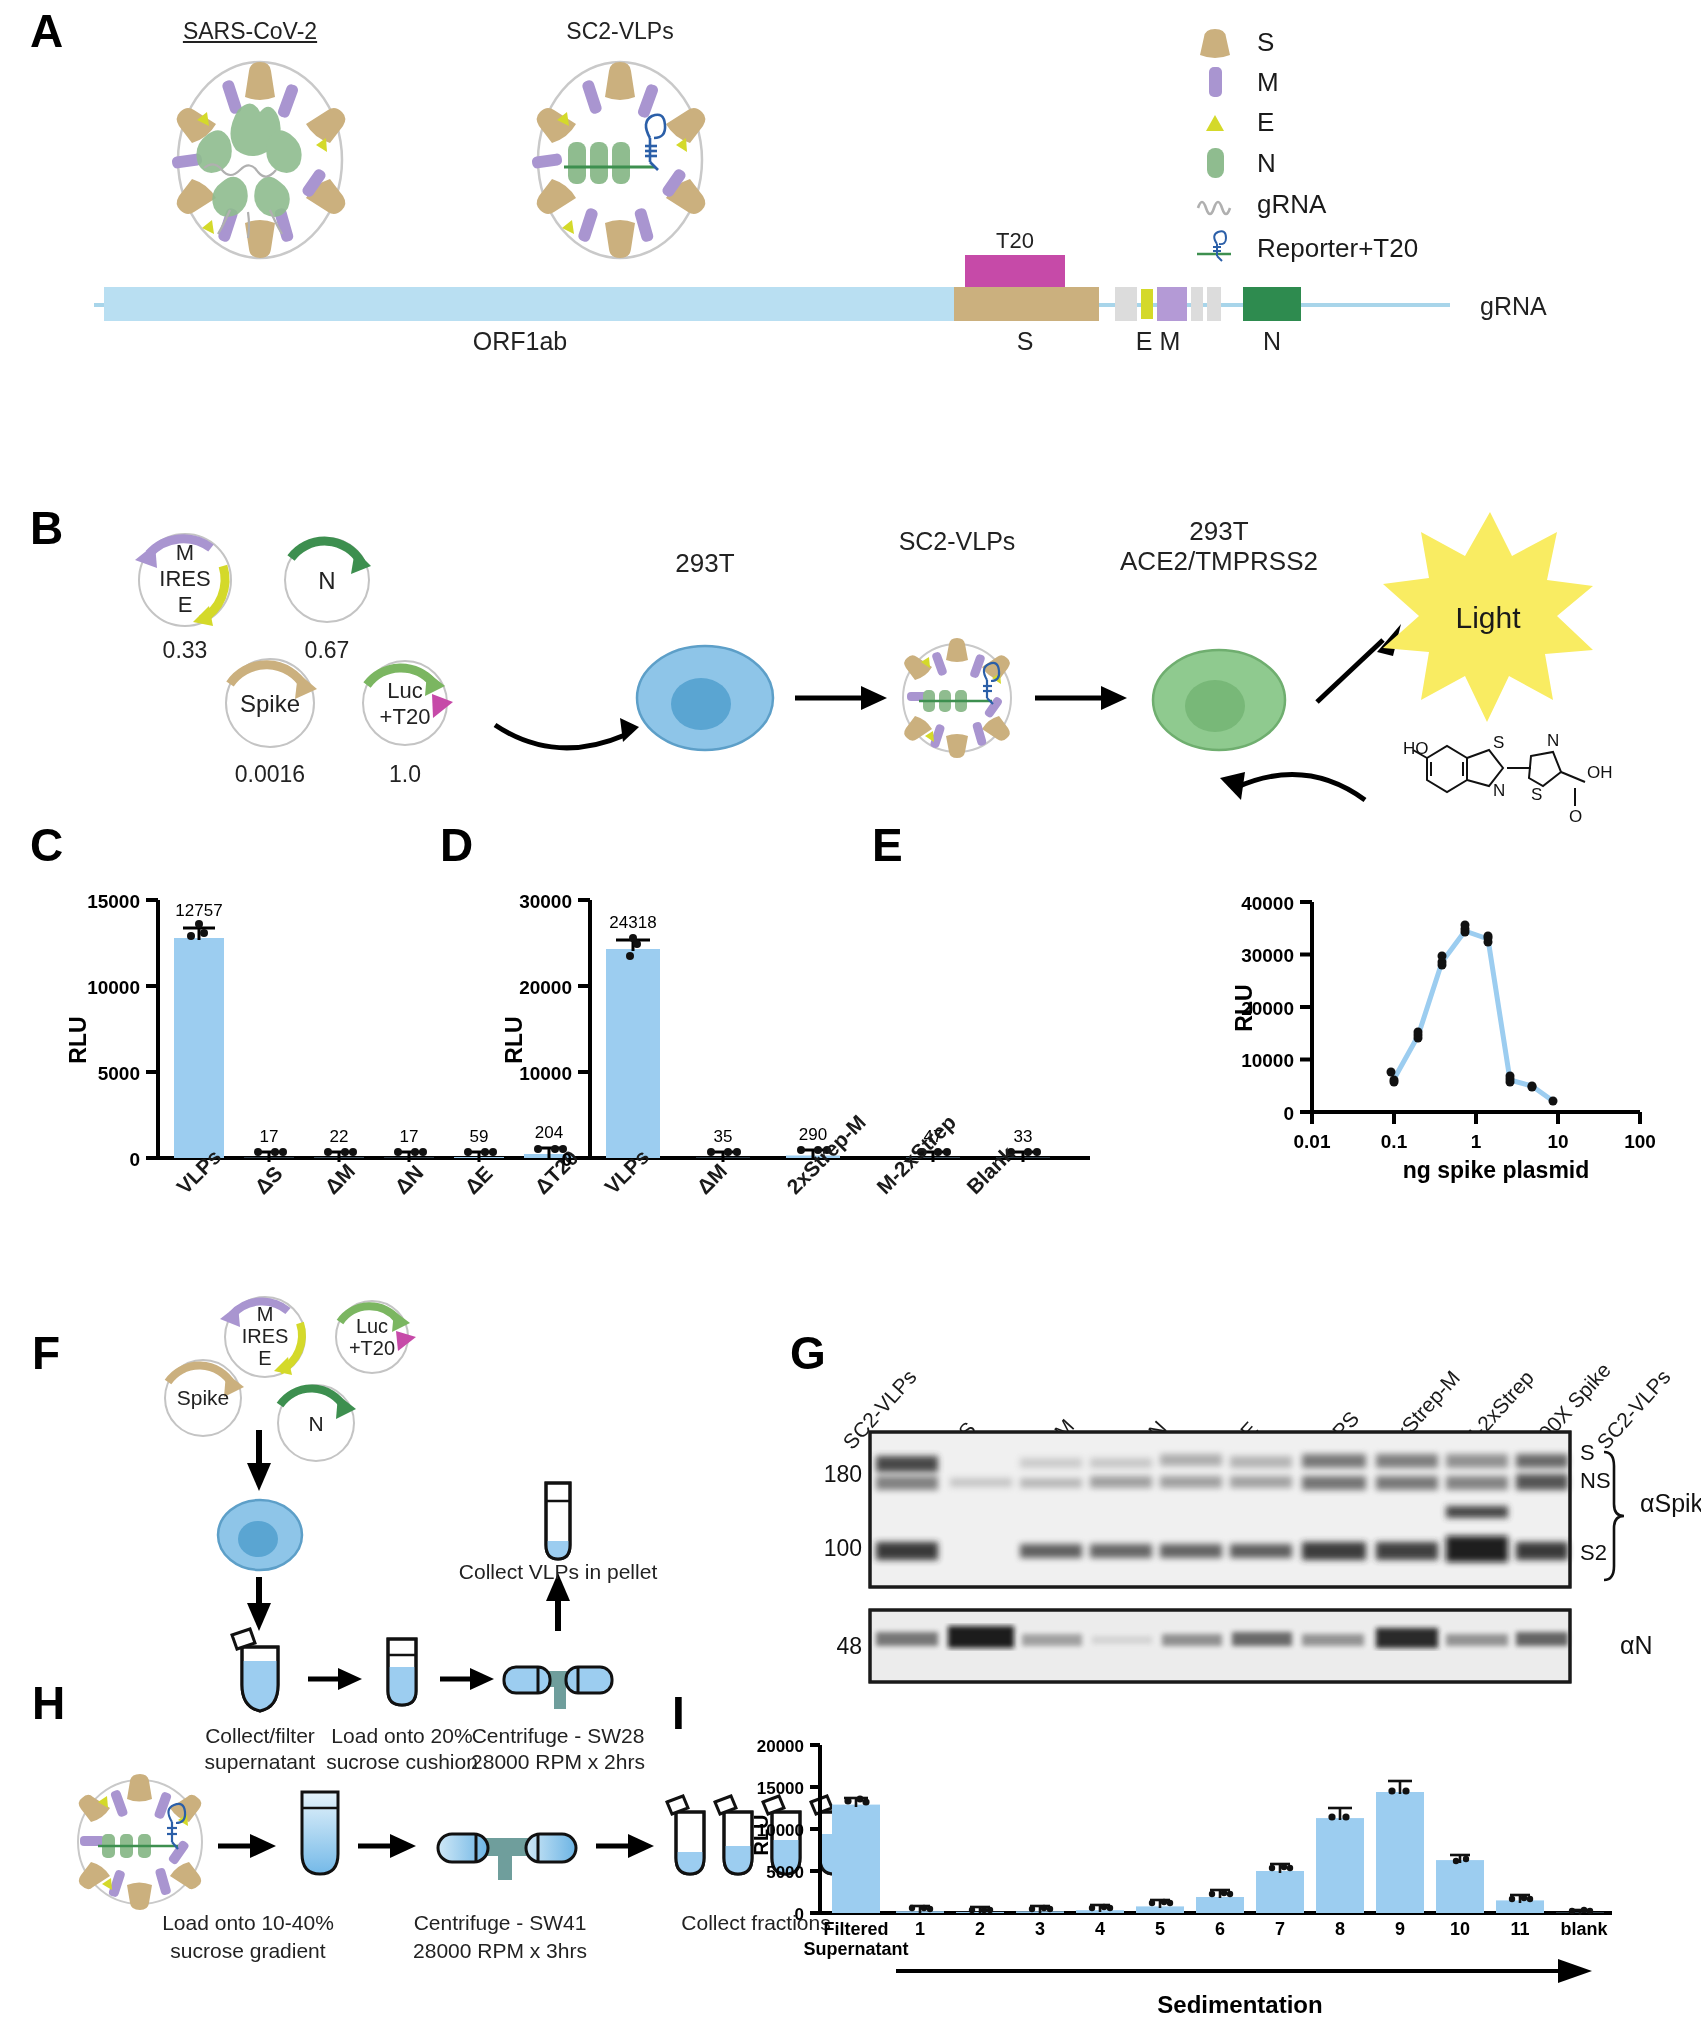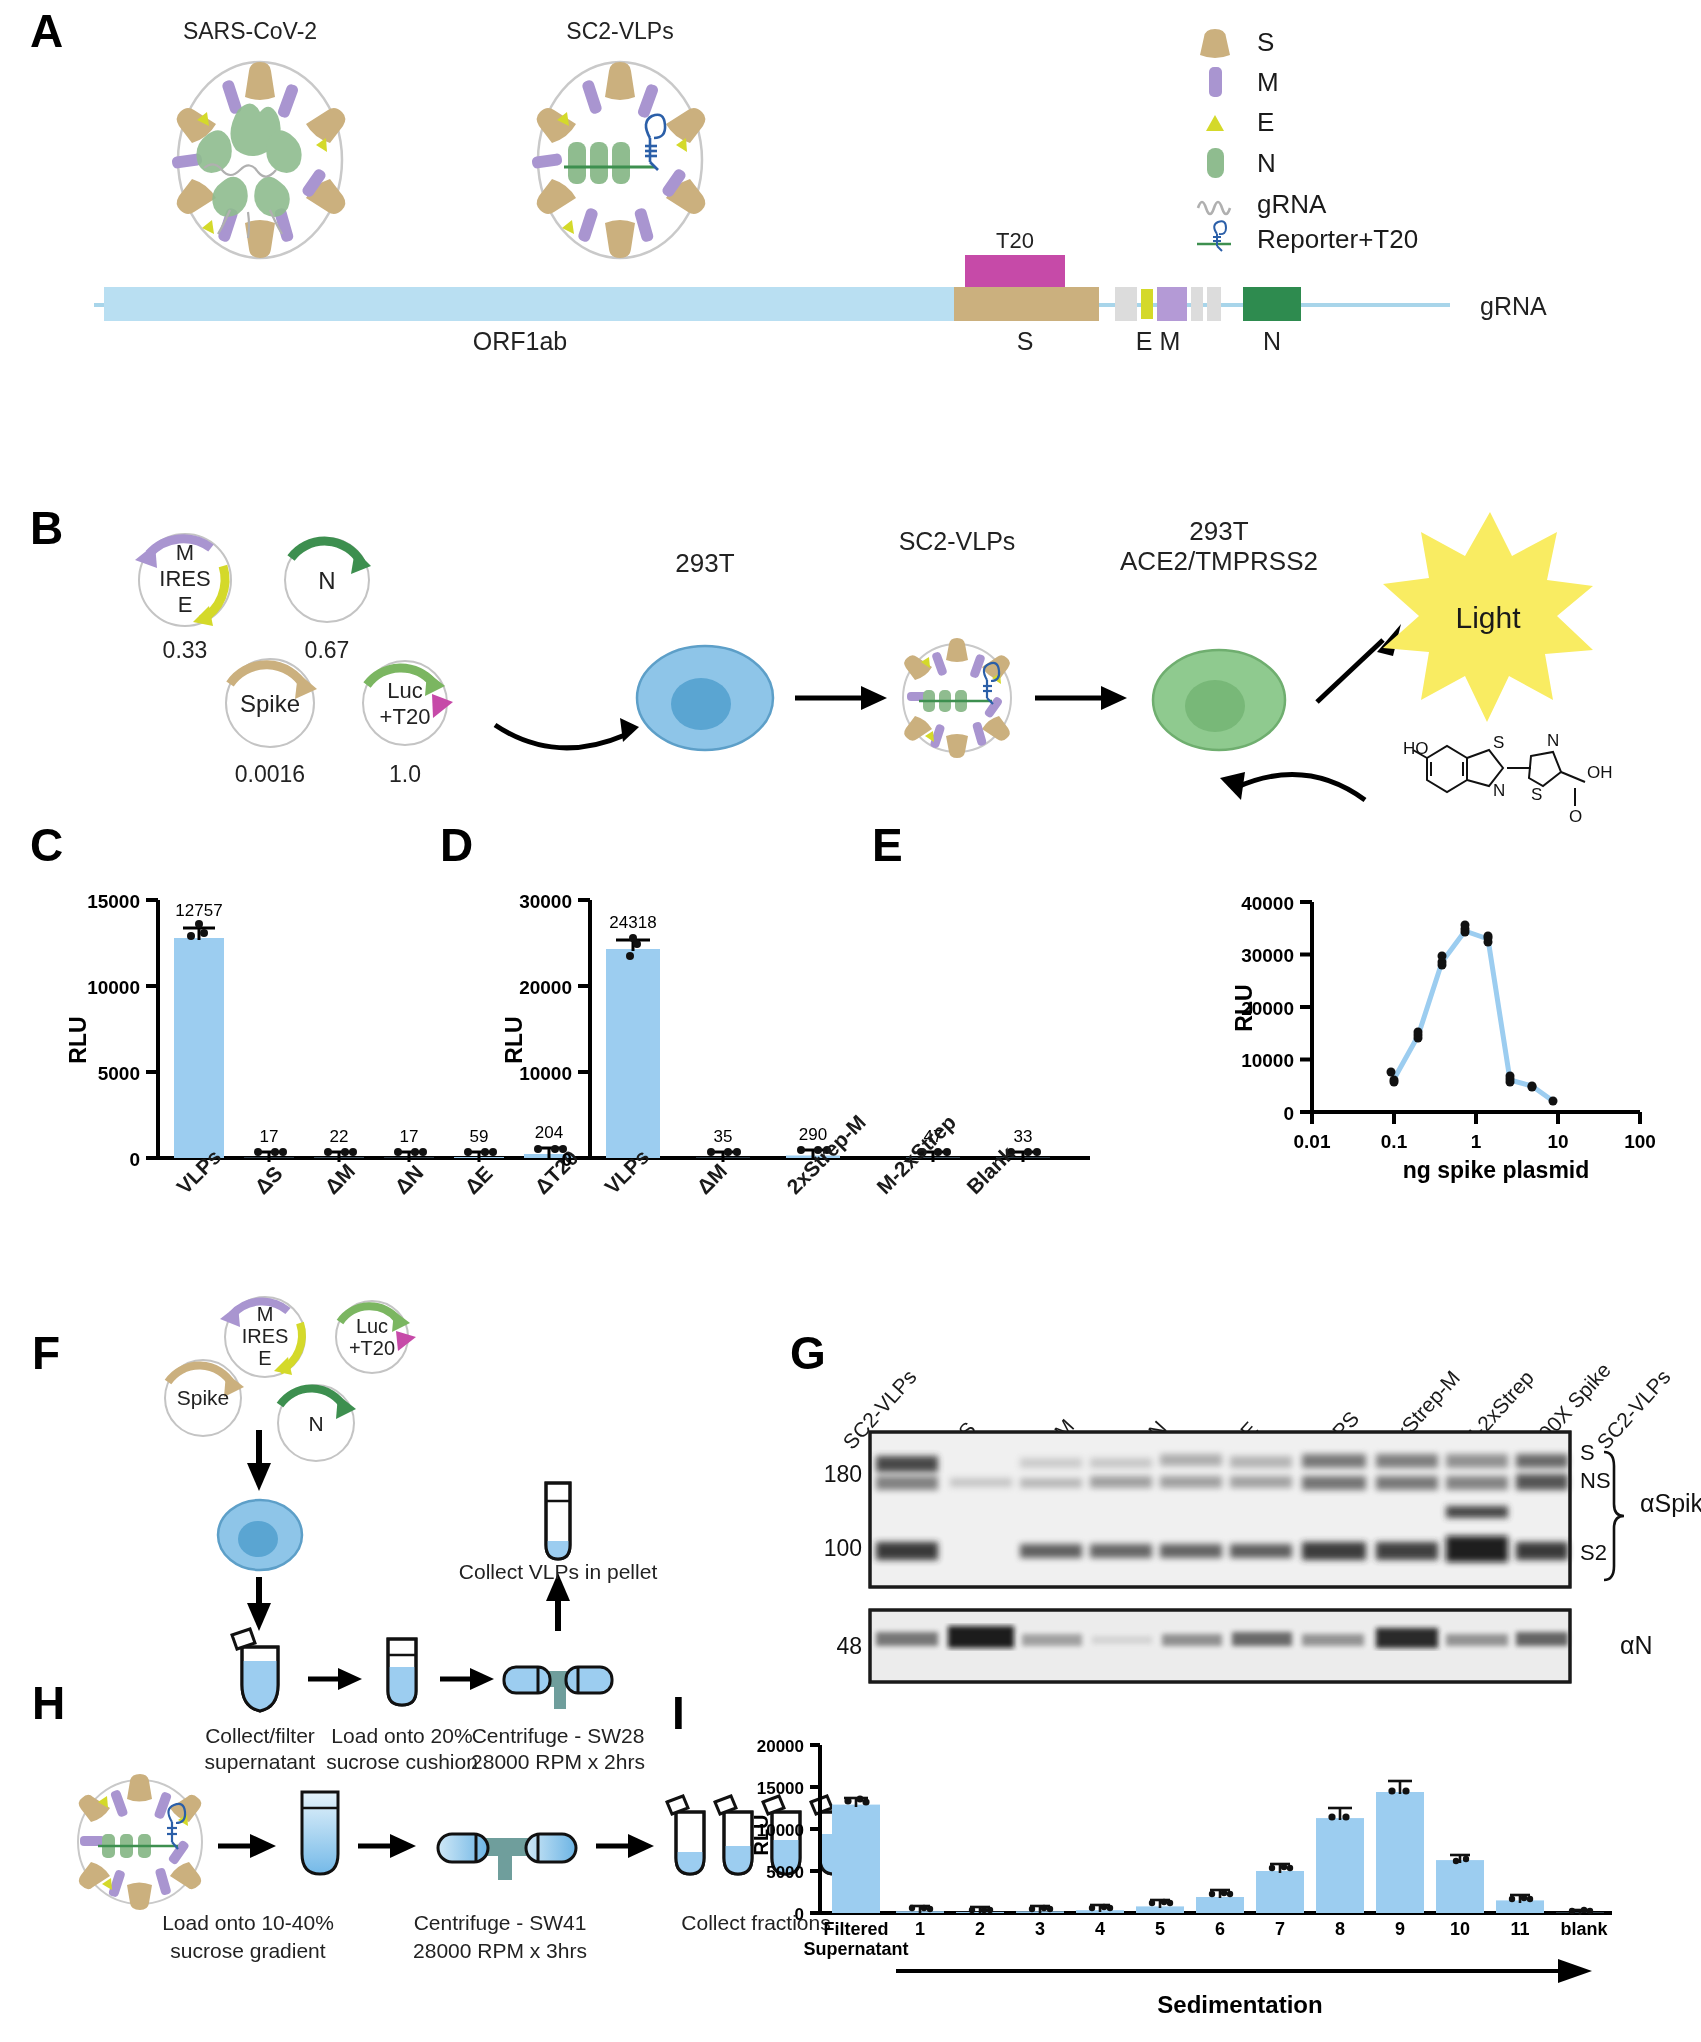--- a/index.html
+++ b/index.html
@@ -27,21 +27,21 @@
   .axis-num-l { font-size:17px; fill:#000; font-family:"Liberation Sans", sans-serif; }
   .val-lbl { font-size:17px; fill:#000; font-family:"Liberation Sans", sans-serif; }
   .axis-title { font-size:23px; font-weight:bold; fill:#000; font-family:"Liberation Sans", sans-serif; }
   .flowtext { font-size:21px; fill:#222; font-family:"Liberation Sans", sans-serif; }
 </style>
 </head>
 <body>
 
 <div class="panel-letter abs" style="left:30px; top:8px;">A</div>
 
-<div class="abs ttl" style="left:110px; top:18px; width:280px;">SARS-CoV-2</div>
+<div class="abs ttl" style="left:110px; top:18px; width:280px;text-decoration:underline;">SARS-CoV-2</div>
 <div class="abs ttl" style="left:480px; top:18px; width:280px;">SC2-VLPs</div>
 
 <svg class="abs" style="left:130px; top:50px;" width="260" height="220" viewBox="0 0 260 220">
   <ellipse cx="130" cy="110" rx="82" ry="98" fill="#fff" stroke="#c9c9c9" stroke-width="2.5"></ellipse>
   <g fill="#cbb07e">
     <path d="M130 12 q10 0 11 9 l4 26 q-15 6 -30 0 l4 -26 q1 -9 11 -9z"></path>
     <path d="M130 208 q10 0 11 -9 l4 -26 q-15 -6 -30 0 l4 26 q1 9 11 9z"></path>
     <path d="M50 62 q7 -7 14 -2 l22 14 q-8 14 -24 19 l-13 -17 q-5 -8 1 -14z"></path>
     <path d="M212 62 q-7 -7 -14 -2 l-22 14 q8 14 24 19 l13 -17 q5 -8 -1 -14z"></path>
     <path d="M50 160 q7 7 14 2 l22 -14 q-8 -14 -24 -19 l-13 17 q-5 8 1 14z"></path>
@@ -138,21 +138,21 @@
         <rect x="12" y="3" width="17" height="30" rx="8" fill="#8fbc8f"></rect>
       </svg>
     <span style="font-size:26px; margin-left:22px;">N</span>
   </div>
   <div style="display:flex; align-items:center; height:40px;">
     <svg width="40" height="28" viewBox="0 0 40 28">
         <path d="M3 18 q4 -12 8 0 q4 12 8 0 q4 -12 8 0 q4 12 8 0" stroke="#b0b0b0" stroke-width="2.6" fill="none"></path>
       </svg>
     <span style="font-size:26px; margin-left:22px;">gRNA</span>
   </div>
-  <div style="display:flex; align-items:flex-start; height:40px;">
+  <div style="display:flex; align-items:flex-end; height:40px;">
     <svg width="40" height="30" viewBox="0 0 40 30">
       <line x1="2" y1="20" x2="36" y2="20" stroke="#3d8f4f" stroke-width="2.4"></line>
       <g stroke="#2b5fa8" stroke-width="2" fill="none">
         <path d="M22 22 l0 -12"></path>
         <path d="M22 10 q-6 -9 1 -12 q8 -3 8 6 q0 7 -7 6"></path>
         <path d="M22 22 l5 5"></path>
         <line x1="18" y1="13" x2="26" y2="13"></line>
         <line x1="18" y1="17" x2="26" y2="17"></line>
       </g>
     </svg>

